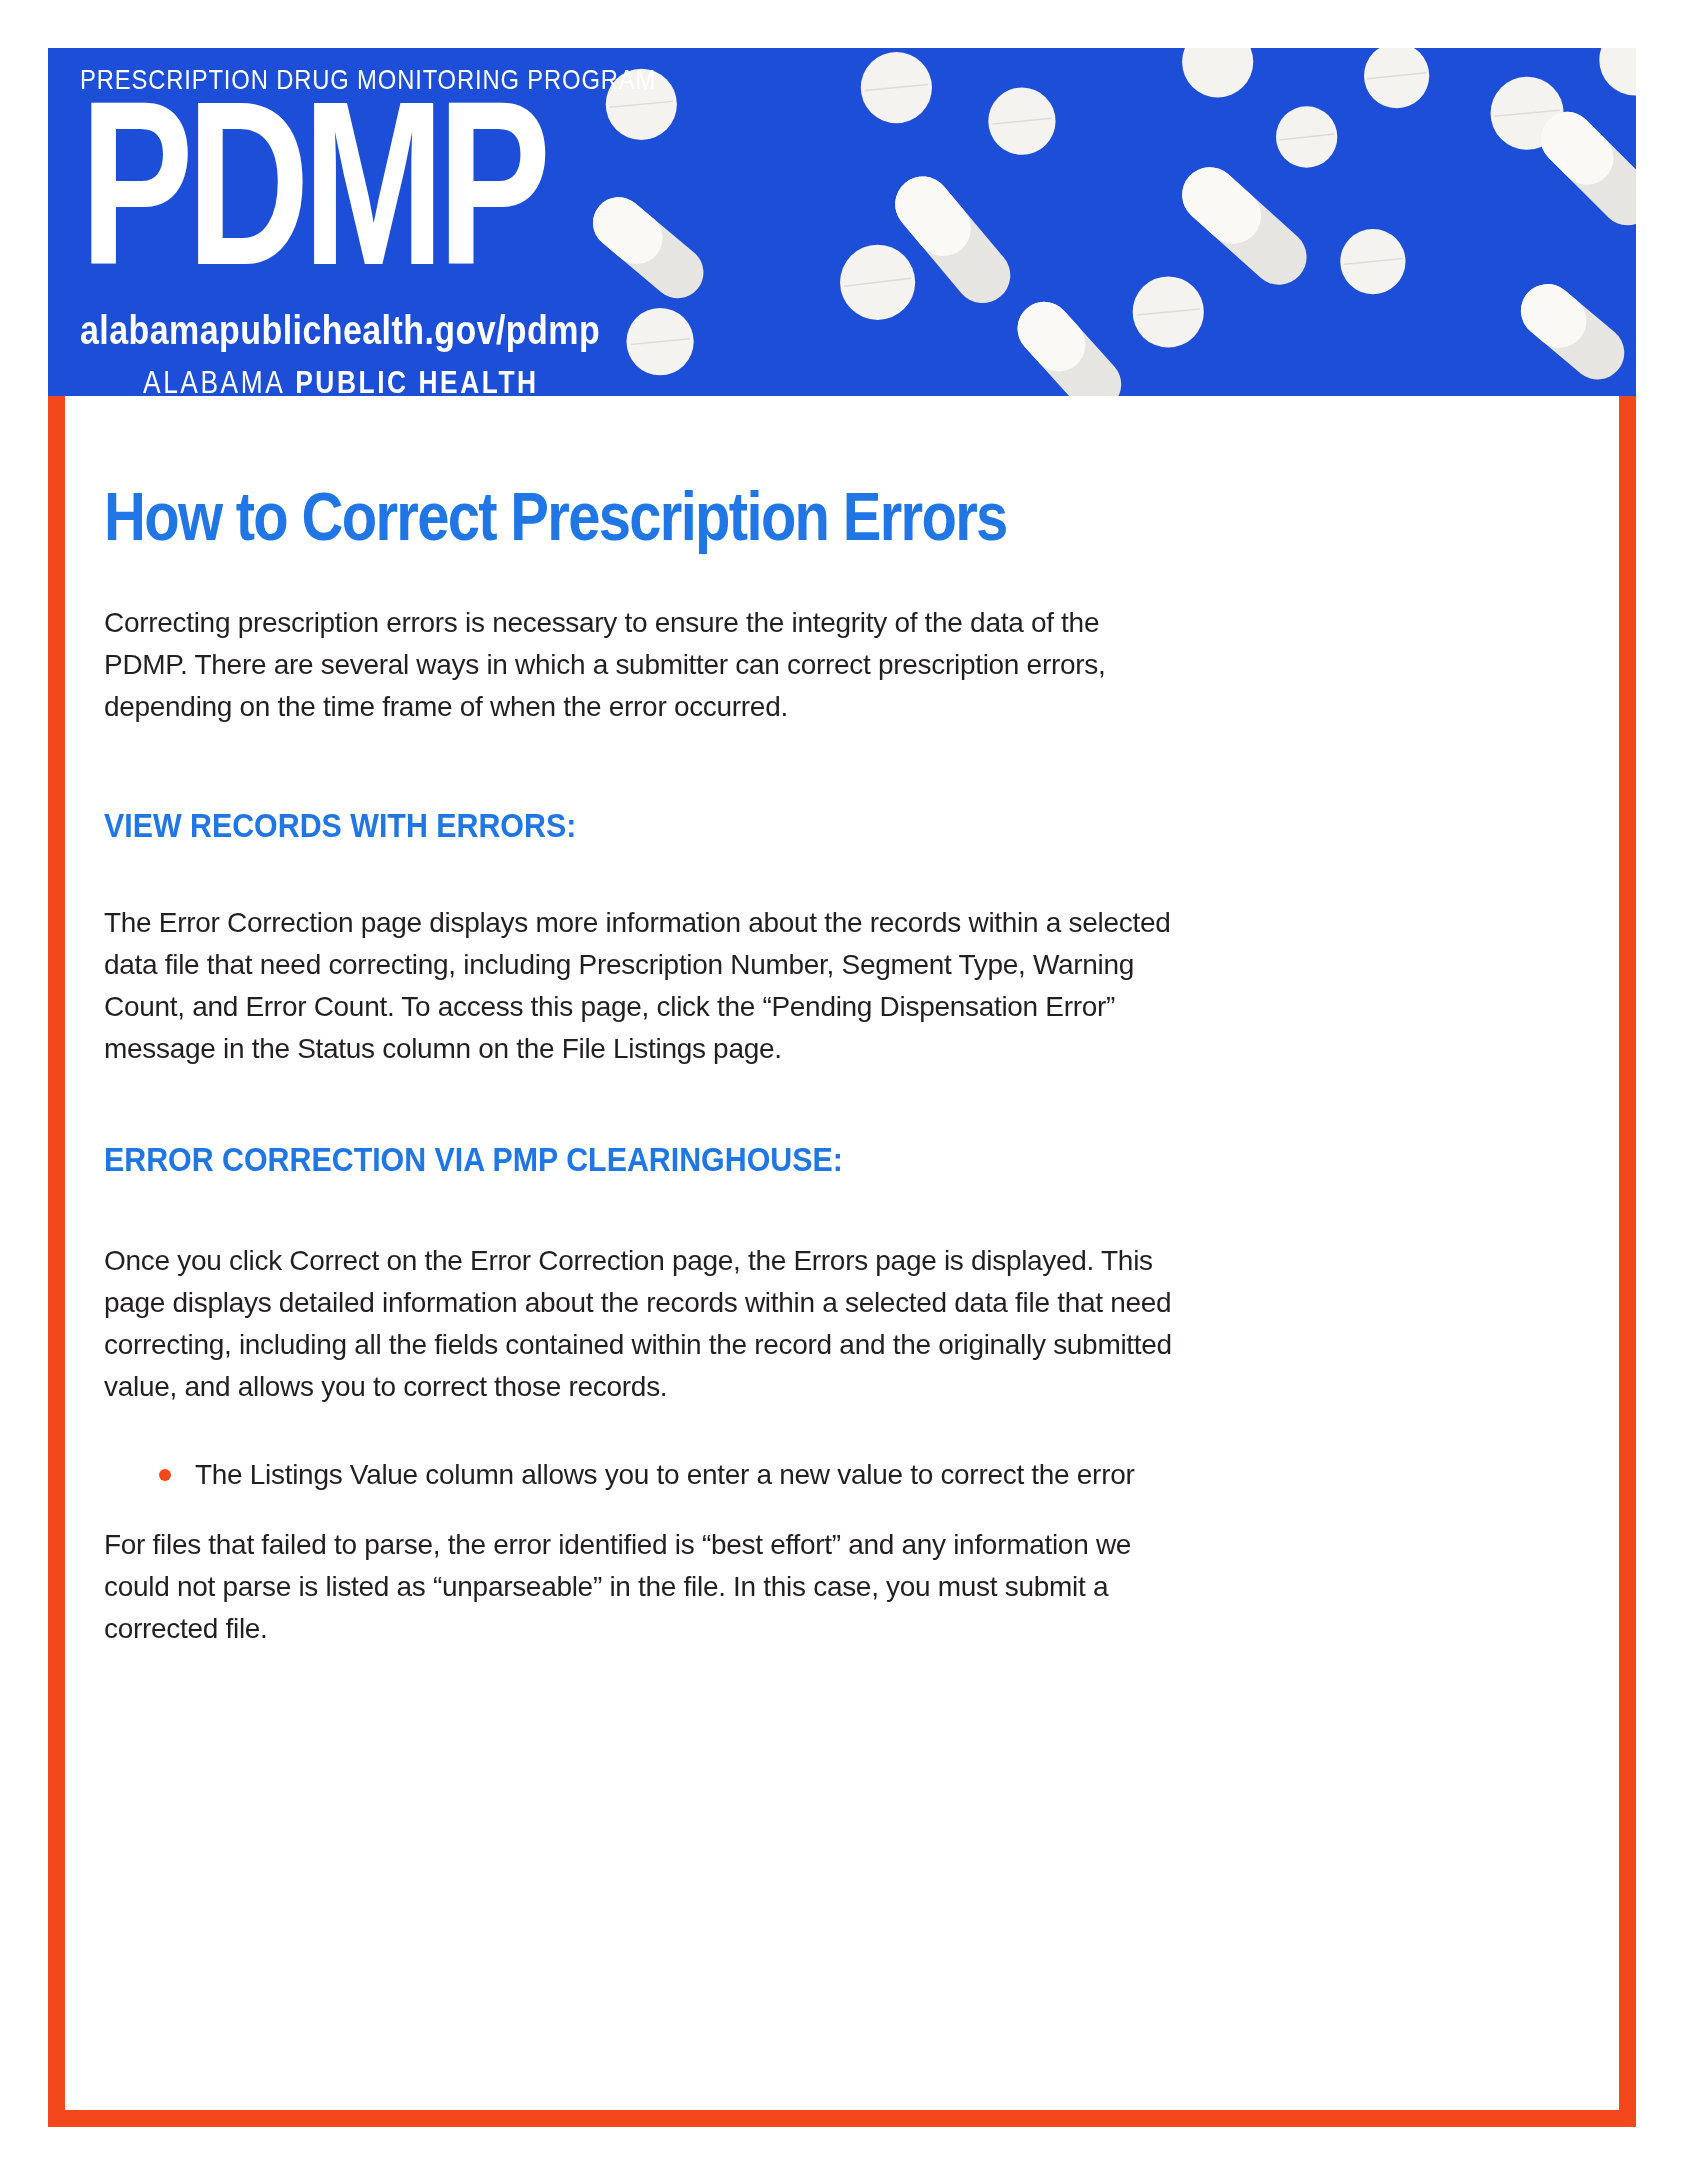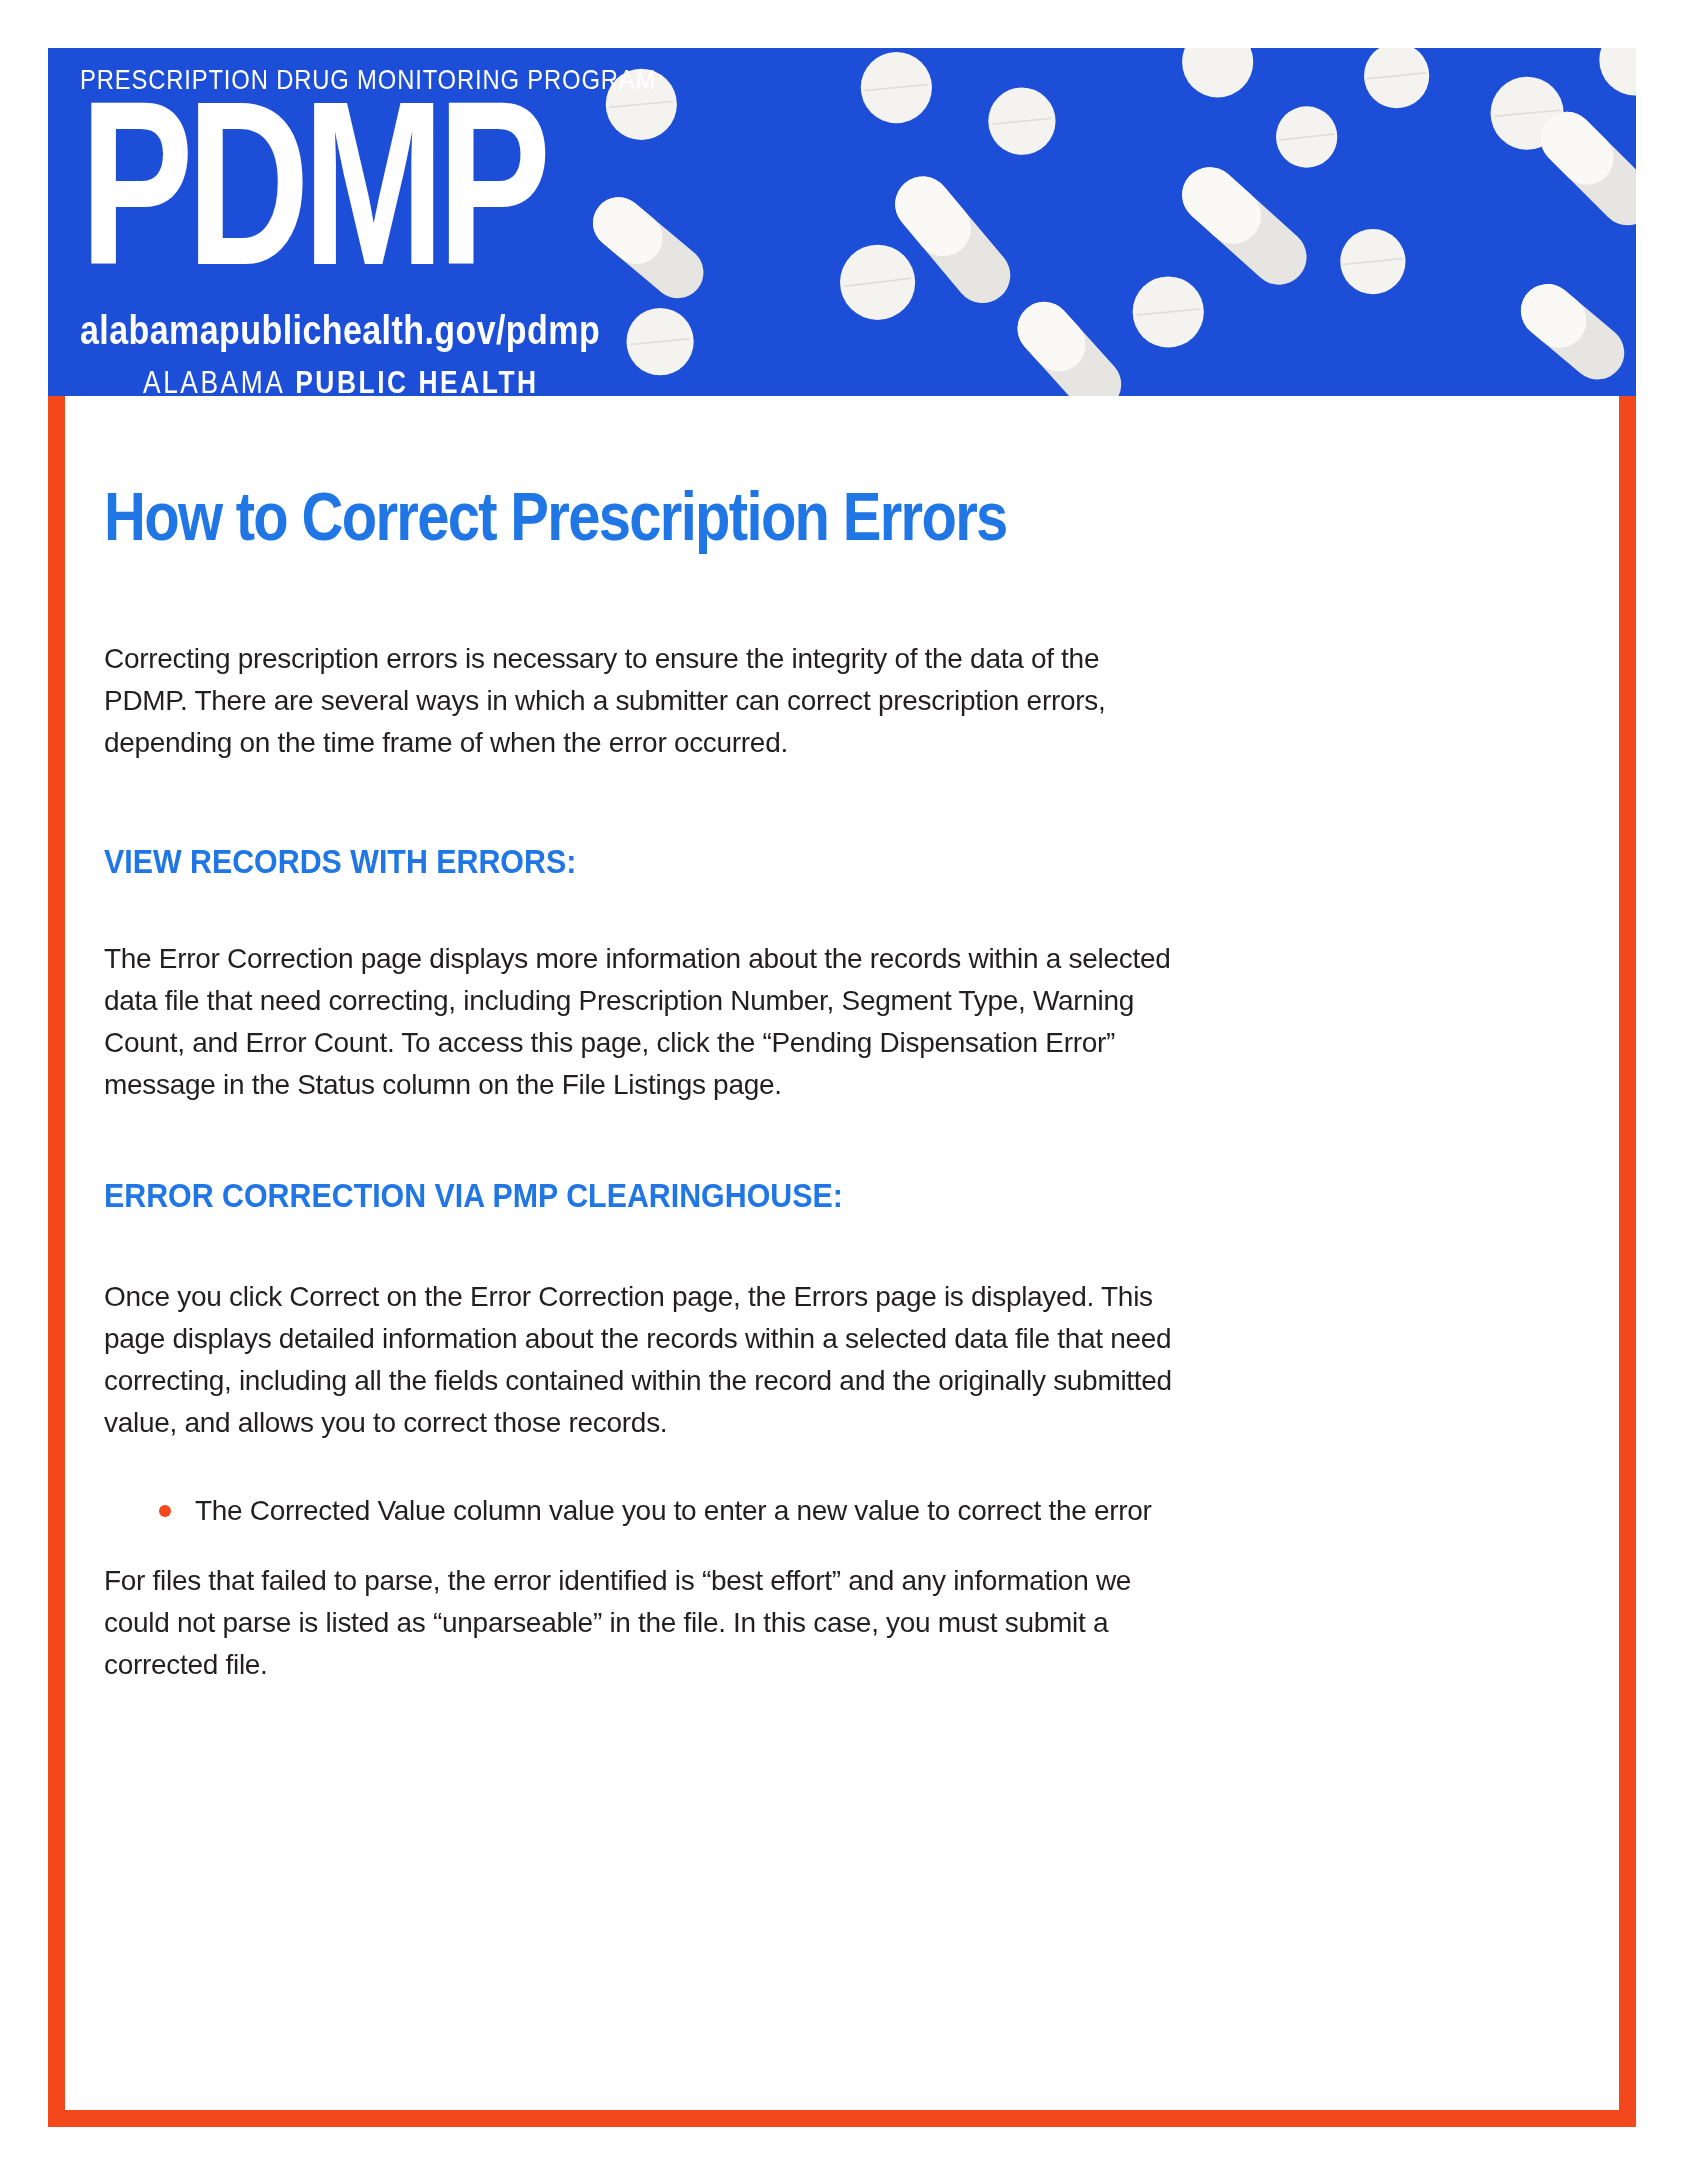--- a/index.html
+++ b/index.html
@@ -29,21 +29,21 @@
               letter-spacing:3px; transform:scaleX(0.85); transform-origin:left;
               white-space:nowrap; }
   .org-line .bold { font-weight:bold; }
 
   
   .content { position:absolute; left:104px; top:392px; width:1069px; color:#231F20; }
   .doc-title { margin-top:85px; color:#1F76E4; font-size:69px; font-weight:bold;
                letter-spacing:-2px; white-space:nowrap;
                transform:scaleX(0.84); transform-origin:left; }
   .para { font-size:28px; line-height:42px; letter-spacing:-0.3px; }
-  .p-intro  { margin-top:82px; }
+  .p-intro  { margin-top:46px; }
   .h2 { color:#1F76E4; font-size:33px; font-weight:bold; letter-spacing:0;
         transform:scaleX(0.92); transform-origin:left; white-space:nowrap; }
   .h2-1 { margin-top:79px; }
   .p-1 { margin-top:57px; }
   .p-2 { margin-top:44px; }
   .h2-2 { margin-top:71px; }
   .p-3 { margin-top:61px; }
   .bullets { margin-top:46px; margin-left:51px; }
   .bullet-row { display:flex; }
   .bullet-dot { flex:none; width:12px; height:12px; border-radius:50%;
@@ -157,21 +157,21 @@
     <div class="para p-1">The Error Correction page displays more information about the records within a selected data file that need correcting, including Prescription Number, Segment Type, Warning Count, and Error Count. To access this page, click the “Pending Dispensation Error” message in the Status column on the File Listings page.</div>
 
 
     <div class="h2 h2-2">ERROR CORRECTION VIA PMP CLEARINGHOUSE:</div>
 
     <div class="para p-3">Once you click Correct on the Error Correction page, the Errors page is displayed. This page displays detailed information about the records within a selected data file that need correcting, including all the fields contained within the record and the originally submitted value, and allows you to correct those records.</div>
 
     <div class="bullets">
       <div class="bullet-row">
         <div class="bullet-dot"></div>
-        <div class="bullet-text">The Corrected Value column value you to enter a new value to correct the error</div>
+        <div class="bullet-text">The Listings Value column allows you to enter a new value to correct the error</div>
       </div>
     </div>
 
     <div class="para p-4">For files that failed to parse, the error identified is “best effort” and any information we could not parse is listed as “unparseable” in the file. In this case, you must submit a corrected file.</div>
 
   </div>
 </div>
 
 
 </body></html>

